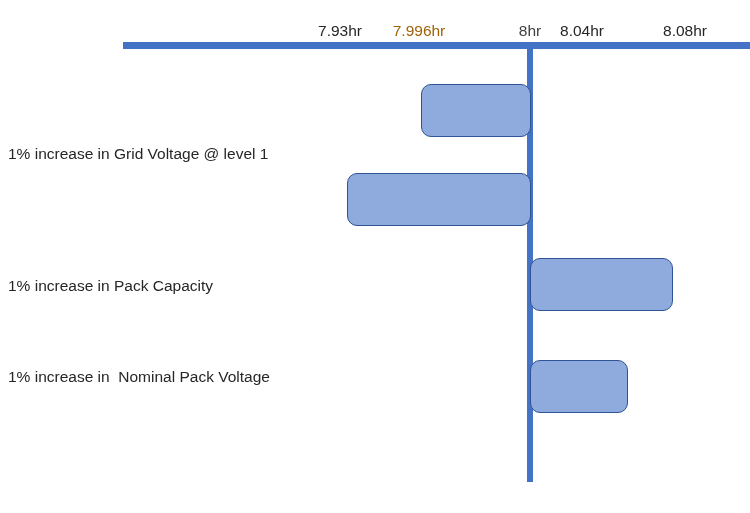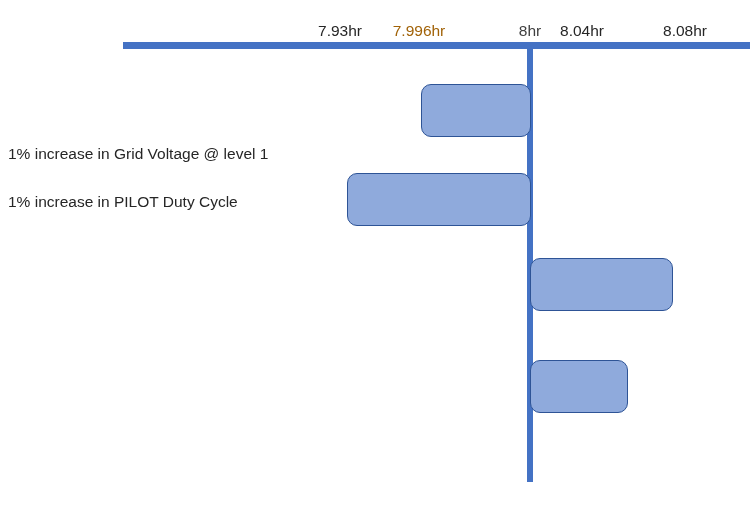--- a/index.html
+++ b/index.html
@@ -76,20 +76,21 @@
   <div class="axis-horizontal" style="background: rgb(68, 114, 196);"></div>
   <div class="axis-vertical" style="background: rgb(68, 114, 196);"></div>
 
   <div class="tick-label" style="left: 340px; color: rgb(38, 38, 38);">7.93hr</div>
   <div class="tick-label" style="left: 419px; color: #a16207;">7.996hr</div>
   <div class="tick-label" style="left: 530px; color: #404040;">8hr</div>
   <div class="tick-label" style="left: 582px; color: rgb(38, 38, 38);">8.04hr</div>
   <div class="tick-label" style="left: 685px; color: rgb(38, 38, 38);">8.08hr</div>
 
   <div class="cat-label" style="top: 96px; color: rgb(38, 38, 38); margin-top: 48px;">1% increase in Grid Voltage @ level 1</div>
-  <div class="cat-label" style="top: 192px; color: rgb(38, 38, 38);">1% increase in PILOT Duty Cycle</div>
+  <div class="cat-label" style="top: 276px; color: rgb(38, 38, 38);">1% increase in Pack Capacity</div>
+  <div class="cat-label" style="top: 367px; color: rgb(38, 38, 38);">1% increase in  Nominal Pack Voltage</div>
 
   <div class="bar" style="left: 421px; width: 110px; top: 84px; height: 53px; background: rgb(143, 170, 220); border-color: rgb(46, 84, 150);"></div>
   <div class="bar" style="left: 347px; width: 184px; top: 173px; height: 53px; background: rgb(143, 170, 220); border-color: rgb(46, 84, 150);"></div>
   <div class="bar" style="left: 530px; width: 143px; top: 258px; height: 53px; background: rgb(143, 170, 220); border-color: rgb(46, 84, 150);"></div>
   <div class="bar" style="left: 530px; width: 98px; top: 360px; height: 53px; background: rgb(143, 170, 220); border-color: rgb(46, 84, 150);"></div>
 
 </div>
 
 </body></html>

